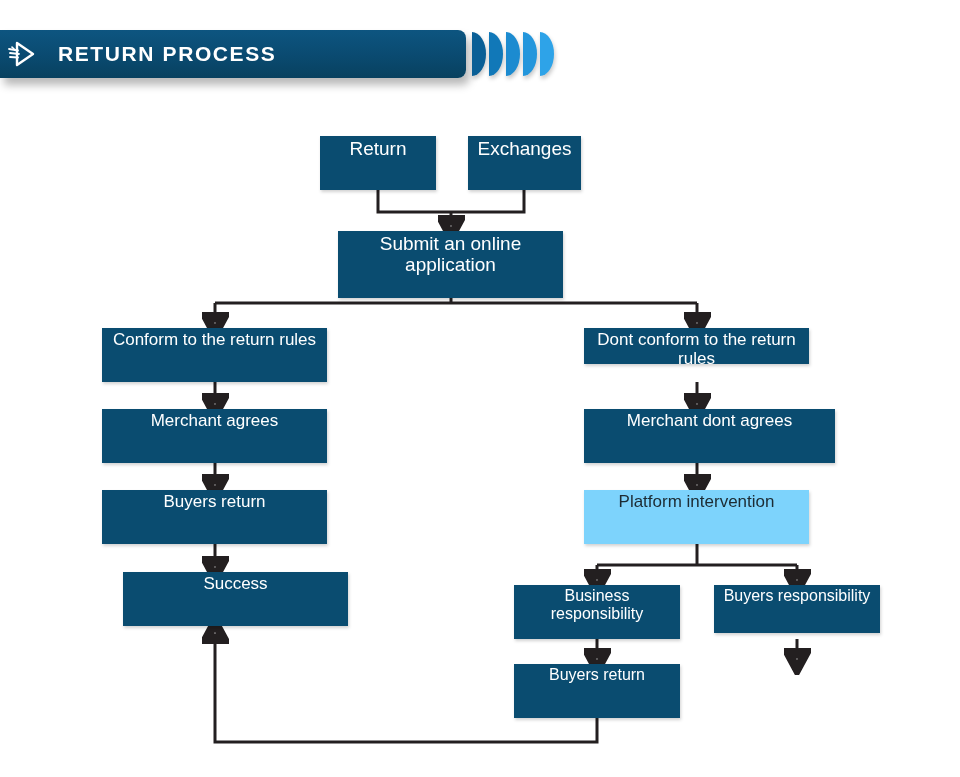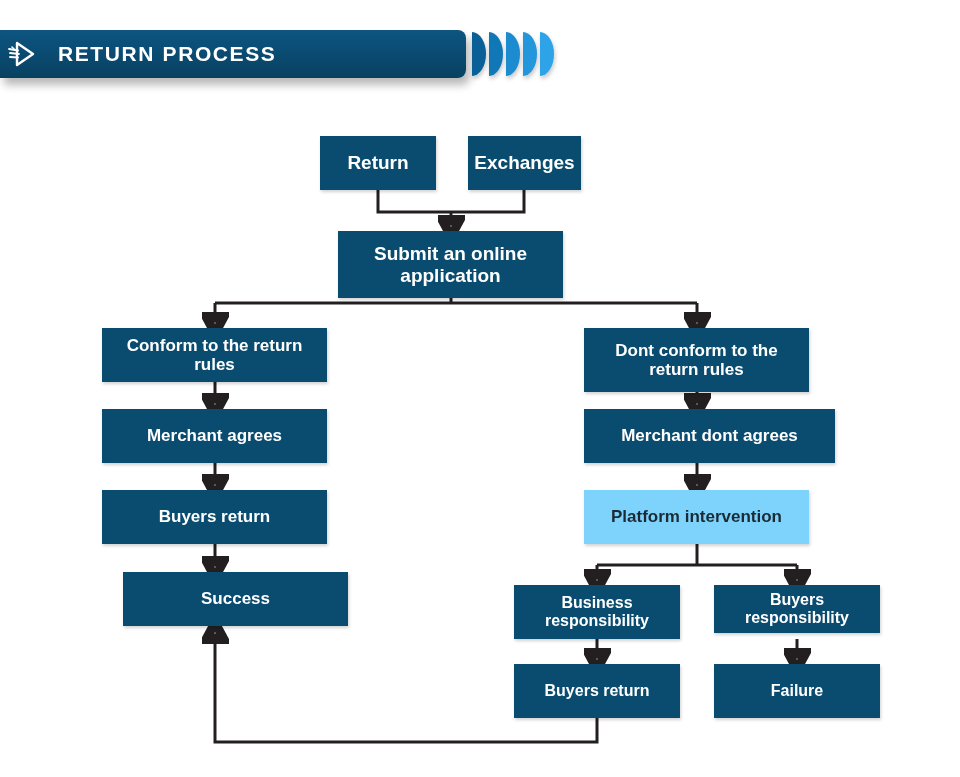--- a/index.html
+++ b/index.html
@@ -69,27 +69,25 @@
     border-top-right-radius: 14px 22px;
     border-bottom-right-radius: 14px 22px;
     box-shadow: 1px 3px 4px rgba(0,0,0,0.22);
   }
 
   
   .node {
     position: absolute;
     box-sizing: border-box;
     display: flex;
-    align-items: center;
     justify-content: center;
     text-align: center;
     line-height: 1.12;
     padding: 2px 6px;
     box-shadow: 1px 2px 3px rgba(0,0,0,0.18);
-    font-weight: bold;
   }
   .node.dark {
     background: #0a4c70;
     color: #ffffff;
   }
   .node.light {
     background: #7dd3fc;
     color: #1c2b33;
   }
   .node span { display: block; }
@@ -189,21 +187,21 @@
   </div>
 
   <div class="node dark" style="left:102px; top:490px; width:225px; height:54px; font-size:17px;">
     <span>Buyers return</span>
   </div>
 
   <div class="node dark" style="left:102px; top:572px; width:225px; height:54px; font-size:17px;margin-left:21px;">
     <span>Success</span>
   </div>
 
-  <div class="node dark" style="left:584px; top:328px; width:225px; height:64px; font-size:17px;">
+  <div class="node dark" style="left:584px; top:328px; width:225px; height:36px; font-size:17px;">
     <span>Dont conform to the return rules</span>
   </div>
 
   <div class="node dark" style="left:584px; top:409px; width:251px; height:54px; font-size:17px;">
     <span>Merchant dont agrees</span>
   </div>
 
   <div class="node light" style="left:584px; top:490px; width:225px; height:54px; font-size:17px;">
     <span>Platform intervention</span>
   </div>
@@ -213,17 +211,14 @@
   </div>
 
   <div class="node dark" style="left:714px; top:585px; width:166px; height:48px; font-size:16px;">
     <span>Buyers responsibility</span>
   </div>
 
   <div class="node dark" style="left:514px; top:664px; width:166px; height:54px; font-size:16px;">
     <span>Buyers return</span>
   </div>
 
-  <div class="node dark" style="left:714px; top:664px; width:166px; height:54px; font-size:16px;">
-    <span>Failure</span>
-  </div>
 
 </div>
 
 </body></html>

